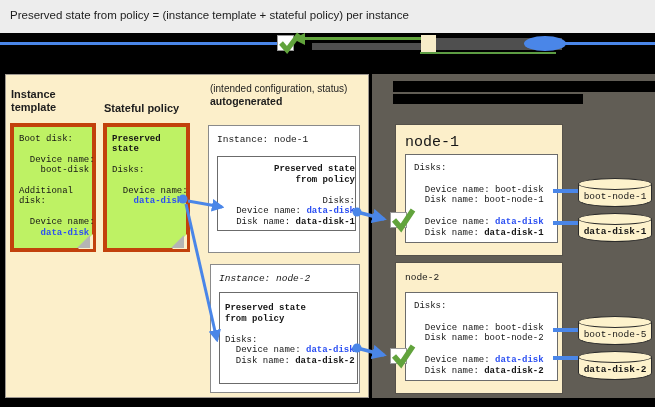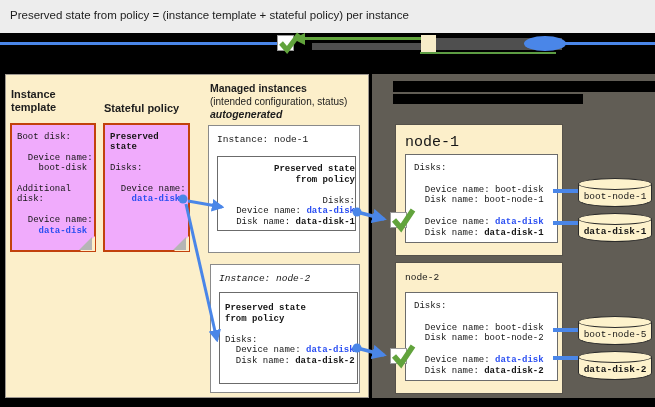--- a/index.html
+++ b/index.html
@@ -20,21 +20,21 @@
   .bottom-bar { left:0; top:398px; width:655px; height:9px; background:#000; }
 
   .heading { font-size:11px; font-weight:bold; color:#1d1d1d; line-height:13px; }
   .subheading { font-size:10px; color:#1d1d1d; line-height:13px; }
 
   .mono { font-family:"Liberation Mono", monospace; font-size:9px; color:#161616; }
   .mono-pre { white-space:pre; line-height:10.4px; }
   .b { font-weight:bold; }
   .blue { color:#2b4ff2; font-weight:bold; }
 
-  .doc { background:#f0abfc; border:2px solid #c2410c; }
+  .doc { background:#bef264; border:4px solid #c2410c; }
   .fold-notch { position:absolute; right:-1px; bottom:-1px; width:0; height:0;
                 border-bottom:15px solid #fcefca; border-left:15px solid transparent; }
   .fold-back  { position:absolute; right:2px; bottom:0; width:0; height:0;
                 border-bottom:13px solid #b5b5b5; border-left:13px solid transparent; }
 
   .whitebox { background:#fff; border:1px solid #8a8a8a; }
   .innerbox { background:#fff; border:1px solid #6b6b6b; }
 
   .node-panel { background:#fcefca; border:1px solid #55514a; }
 
@@ -105,23 +105,22 @@
 
 Disks:
 
   Device name:
     </span><span class="blue">data-disk</span></div>
   <div class="fold-notch"></div>
   <div class="fold-back"></div>
 </div>
 
 <div class="abs" style="left:210px;top:82px;width:155px;">
-  <div class="heading" style="font-size:10.5px;">Managed instances</div>
   <div class="subheading">(intended configuration, status)</div>
-  <div class="heading" style="font-size:10.5px;font-style:italic;">autogenerated</div>
+  <div class="heading" style="font-size:10.5px;">autogenerated</div>
 </div>
 
 <div class="abs whitebox" style="left:208px;top:125px;width:152px;height:128px;text-align:right;">
   <div class="mono" style="position:absolute;left:8px;top:8px;font-size:9.5px;">Instance: node-1</div>
   <div class="innerbox" style="position:absolute;left:8px;top:30px;width:137px;height:73px;">
     <div class="mono mono-pre" style="padding:7px 0 0 5px;line-height:10.6px;"><span class="b">Preserved state
 from policy</span><span>
 
 Disks:
   Device name: </span><span class="blue">data-disk</span><span>

